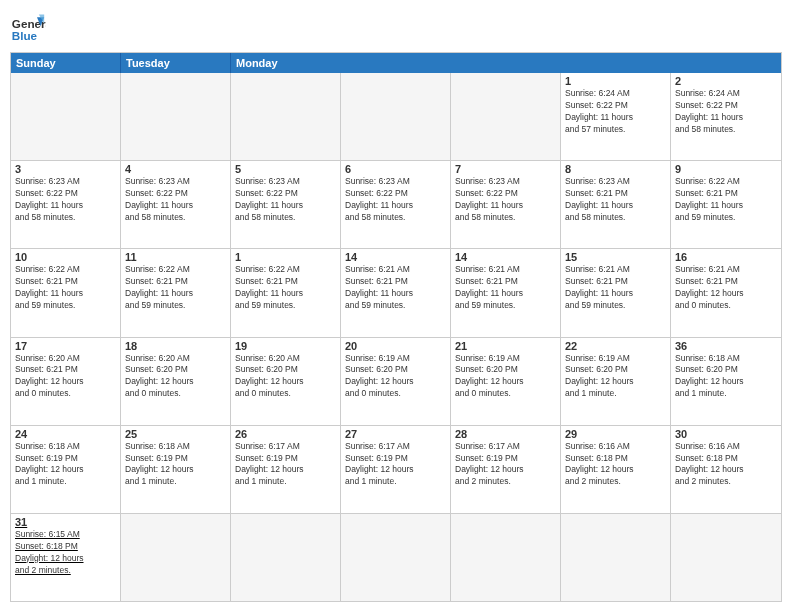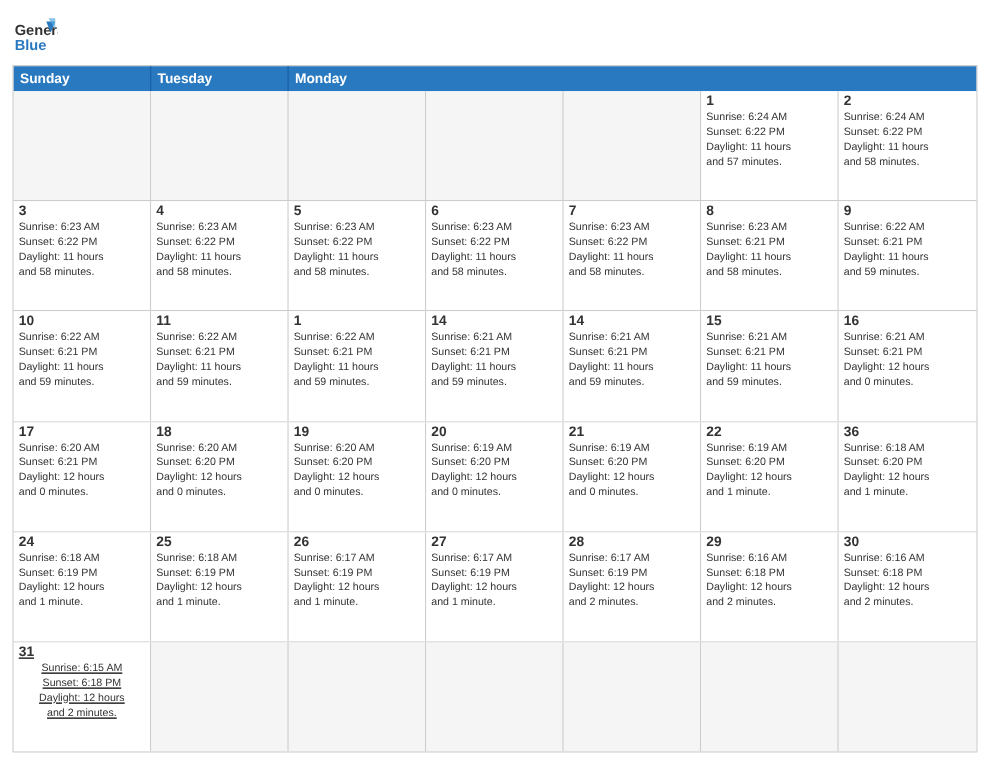--- a/index.html
+++ b/index.html
@@ -346,21 +346,21 @@
             <span class="day-num">30</span>
             <div class="day-info" style="white-space: pre-line;">Sunrise: 6:16 AM
 Sunset: 6:18 PM
 Daylight: 12 hours
 and 2 minutes.</div>
           </div>
         </div>
         <div class="cal-row">
           <div class="cal-cell">
             <span class="day-num">31</span>
-            <div class="day-info" style="white-space: pre-line; text-align: center;">Sunrise: 6:15 AM
+            <div class="day-info" style="white-space: pre-line;">Sunrise: 6:15 AM
 Sunset: 6:18 PM
 Daylight: 12 hours
 and 2 minutes.</div>
           </div>
           <div class="cal-cell empty"></div>
           <div class="cal-cell empty"></div>
           <div class="cal-cell empty"></div>
           <div class="cal-cell empty"></div>
           <div class="cal-cell empty"></div>
           <div class="cal-cell empty"></div>

